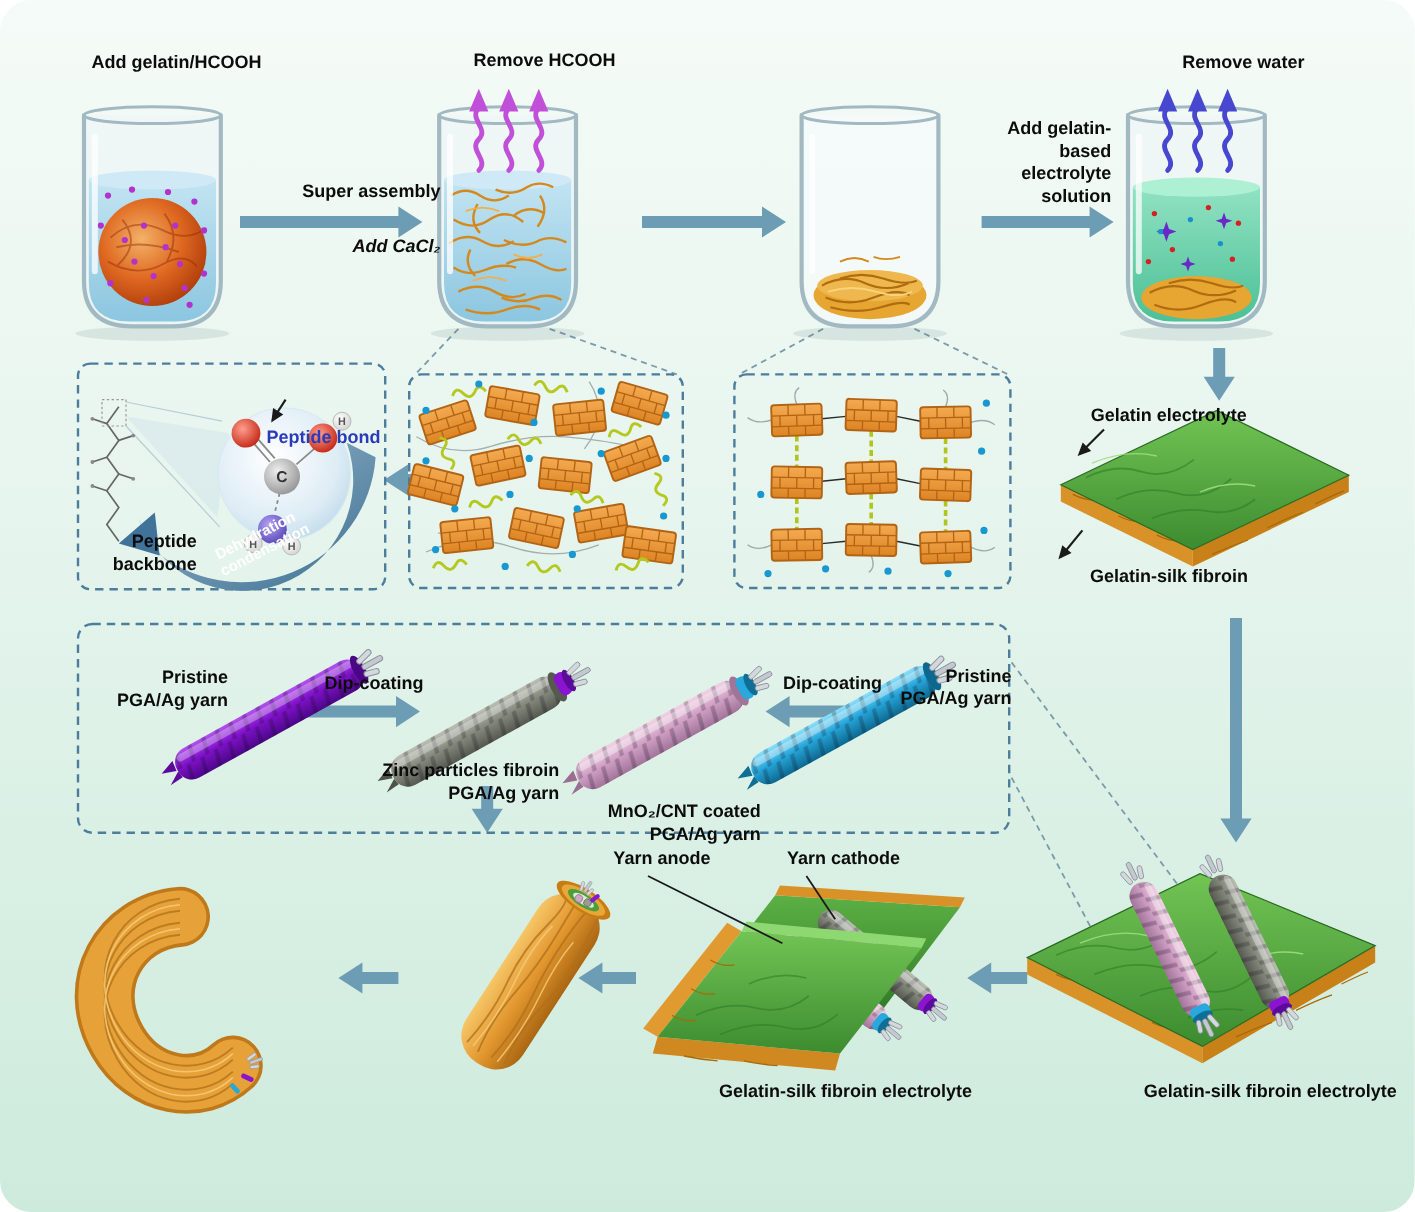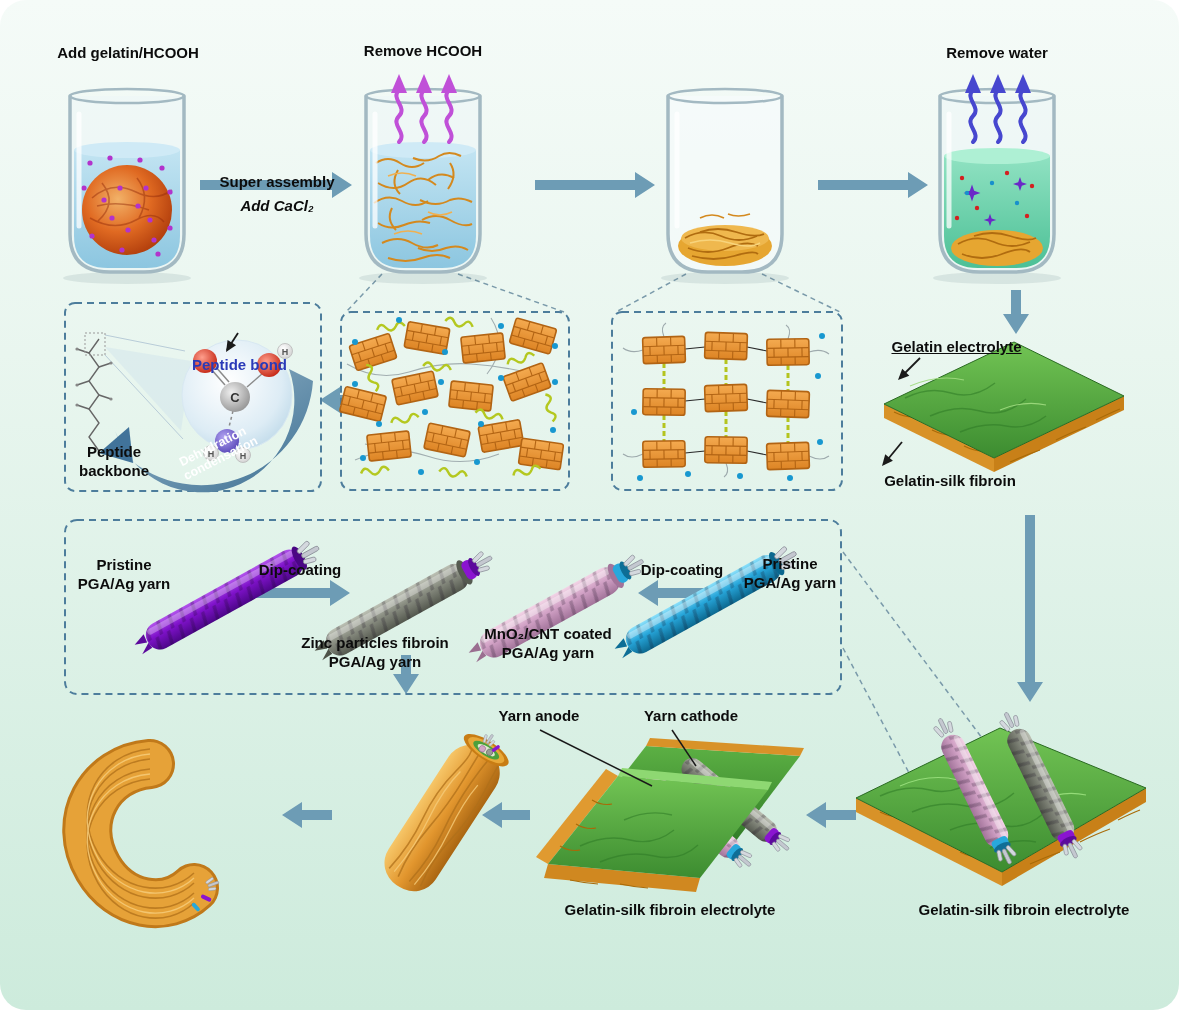--- a/index.html
+++ b/index.html
@@ -2,21 +2,21 @@
 <html><head>
 <meta charset="utf-8">
 <style>
   html,body{margin:0;padding:0;background:#ffffff;}
   .canvas{
     position:relative;width:1179px;height:1010px;border-radius:26px;overflow:hidden;
     background:linear-gradient(180deg,#f5fbf8 0%,#e9f6ef 35%,#cdebdc 100%);
     font-family:"Liberation Sans","DejaVu Sans",sans-serif;
   }
   .art{position:absolute;left:0;top:0;}
-  .lbl{position:absolute;font-weight:700;font-size:15px;color:#0c0c0c;text-align:center;line-height:1.24;}
+  .lbl{position:absolute;font-weight:700;font-size:15px;color:#0c0c0c;text-align:right;line-height:1.24;}
   .lbl .ln{display:block;}
   .lbl.blue{color:#2a3ab8;margin-top:45px;}
   svg text{font-family:"Liberation Sans","DejaVu Sans",sans-serif;}
 </style>
 </head>
 <body>
 
 <div class="canvas">
 
 <svg class="art" width="1179" height="1010" viewBox="0 0 1179 1010">
@@ -647,39 +647,40 @@
   <use href="#bundle" transform="translate(208,886) rotate(-20) scale(0.6)"></use>
   <rect x="202" y="894" width="11" height="4" rx="2" fill="#8a14d0" transform="rotate(25 202 894)"></rect>
   <rect x="194" y="902" width="10" height="4" rx="2" fill="#28a8d8" transform="rotate(48 194 902)"></rect>
 </g>
 
 </svg>
 
 <div class="lbl" style="left:38px;top:44px;width:180px;">Add gelatin/HCOOH</div>
 <div class="lbl" style="left:333px;top:42px;width:180px;">Remove HCOOH</div>
 <div class="lbl" style="left:907px;top:44px;width:180px;">Remove water</div>
-<div class="lbl" style="left:187px;top:151px;width:180px;margin-top:22px;">Super assembly</div>
+<div class="lbl" style="left:187px;top:151px;width:180px;">Super assembly</div>
 <div class="lbl" style="left:187px;top:197px;width:180px;font-style:italic;">Add CaCl₂</div>
+<div class="lbl" style="left:814px;top:99px;width:112px;">Add gelatin-based electrolyte solution</div>
 
 <div class="lbl blue" style="left:162px;top:311px;width:155px;">Peptide bond</div>
 <div class="lbl" style="left:64px;top:443px;width:100px;">Peptide backbone</div>
 
-<div class="lbl" style="left:874px;top:338px;width:165px;text-decoration:underline;">Gelatin electrolyte</div>
+<div class="lbl" style="left:874px;top:338px;width:165px;">Gelatin electrolyte</div>
 <div class="lbl" style="left:860px;top:472px;width:180px;">Gelatin-silk fibroin</div>
 
 <div class="lbl" style="left:58px;top:556px;width:132px;">
   <span class="ln">Pristine</span>
   <span class="ln">PGA/Ag yarn</span>
 </div>
 <div class="lbl" style="left:247px;top:561px;width:106px;">Dip-coating</div>
 <div class="lbl" style="left:284px;top:634px;width:182px;">
   <span class="ln">Zinc particles fibroin</span>
   <span class="ln">PGA/Ag yarn</span>
 </div>
-<div class="lbl" style="left:462px;top:625px;width:172px;">
+<div class="lbl" style="left:462px;top:668px;width:172px;">
   <span class="ln">MnO₂/CNT coated</span>
   <span class="ln">PGA/Ag yarn</span>
 </div>
 <div class="lbl" style="left:629px;top:561px;width:106px;">Dip-coating</div>
 <div class="lbl" style="left:737px;top:555px;width:106px;">
   <span class="ln">Pristine</span>
   <span class="ln">PGA/Ag yarn</span>
 </div>
 
 <div class="lbl" style="left:486px;top:707px;width:106px;">Yarn anode</div>

